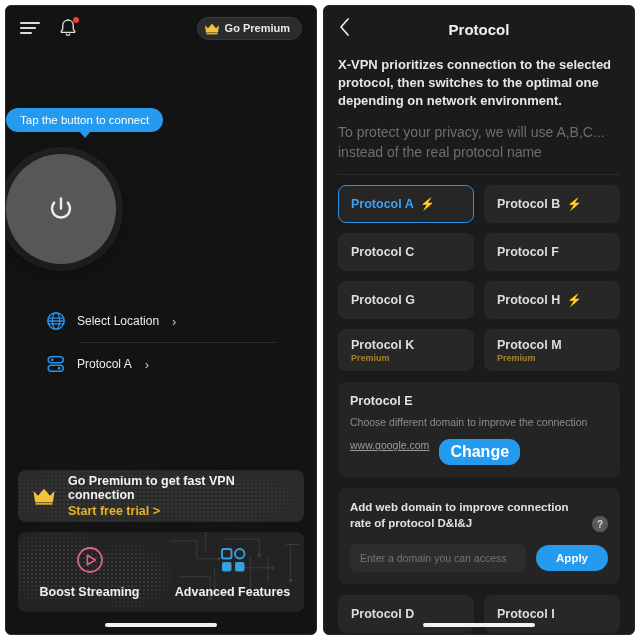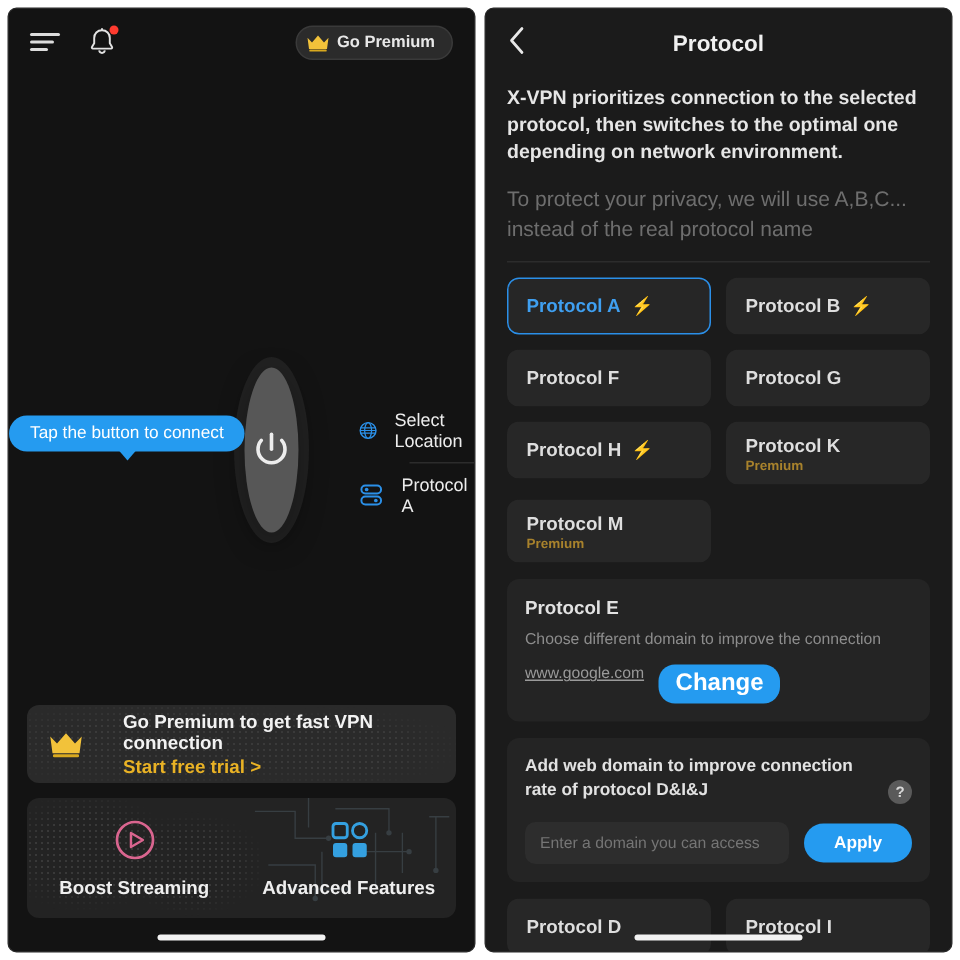--- a/index.html
+++ b/index.html
@@ -57,21 +57,21 @@
     background: #2b2b2b;
     border: 1px solid #3a3a3a;
     border-radius: 14px;
     padding: 4px 11px 4px 6px;
     cursor: pointer;
   }
   .go-premium-label { font-size: 11px; font-weight: bold; color: #e8e8e8; }
 
   .connect-area {
     flex: 1;
-    display: flex; flex-direction: row; align-items: center;
+    display: flex; flex-direction: column; align-items: flex-start;
     padding-top: 58px;
   }
   .tooltip {
     position: relative;
     background: #259bf0;
     color: #fff;
     font-size: 11.5px;
     padding: 6px 14px;
     border-radius: 13px;
     white-space: nowrap;
@@ -107,21 +107,21 @@
   .row-divider { height: 1px; background: #2c2c2c; margin: 2px 0 2px 34px; }
 
   .bottom-cards { padding: 0 12px 22px; }
   .premium-banner {
     position: relative;
     height: 52px;
     border-radius: 8px;
     background: #2a2a2a;
     display: flex; align-items: center;
     padding: 0 14px;
-    gap: 26px;
+    gap: 12px;
     overflow: hidden;
     cursor: pointer;
   }
   .map-dots {
     position: absolute; inset: 0;
     background-image: radial-gradient(#4a4a4a 0.8px, transparent 0.9px);
     background-size: 4px 4px;
     opacity: 0.5;
     -webkit-mask-image: radial-gradient(ellipse 60% 80% at 30% 50%, #000 40%, transparent 75%), radial-gradient(ellipse 40% 70% at 72% 55%, #000 40%, transparent 75%);
     mask-image: radial-gradient(ellipse 60% 80% at 30% 50%, #000 40%, transparent 75%), radial-gradient(ellipse 40% 70% at 72% 55%, #000 40%, transparent 75%);
@@ -438,20 +438,26 @@
             </div>
           </div>
           <div class="proto-item">
             <div class="proto-row-inner">
               <span class="proto-name">Protocol B</span>
               <span class="bolt">⚡</span>
             </div>
           </div>
           <div class="proto-item">
             <div class="proto-row-inner">
+              <span class="proto-name">Protocol C</span>
+              <span class="bolt"></span>
+            </div>
+          </div>
+          <div class="proto-item">
+            <div class="proto-row-inner">
               <span class="proto-name">Protocol F</span>
               <span class="bolt"></span>
             </div>
           </div>
           <div class="proto-item">
             <div class="proto-row-inner">
               <span class="proto-name">Protocol G</span>
               <span class="bolt"></span>
             </div>
           </div>

